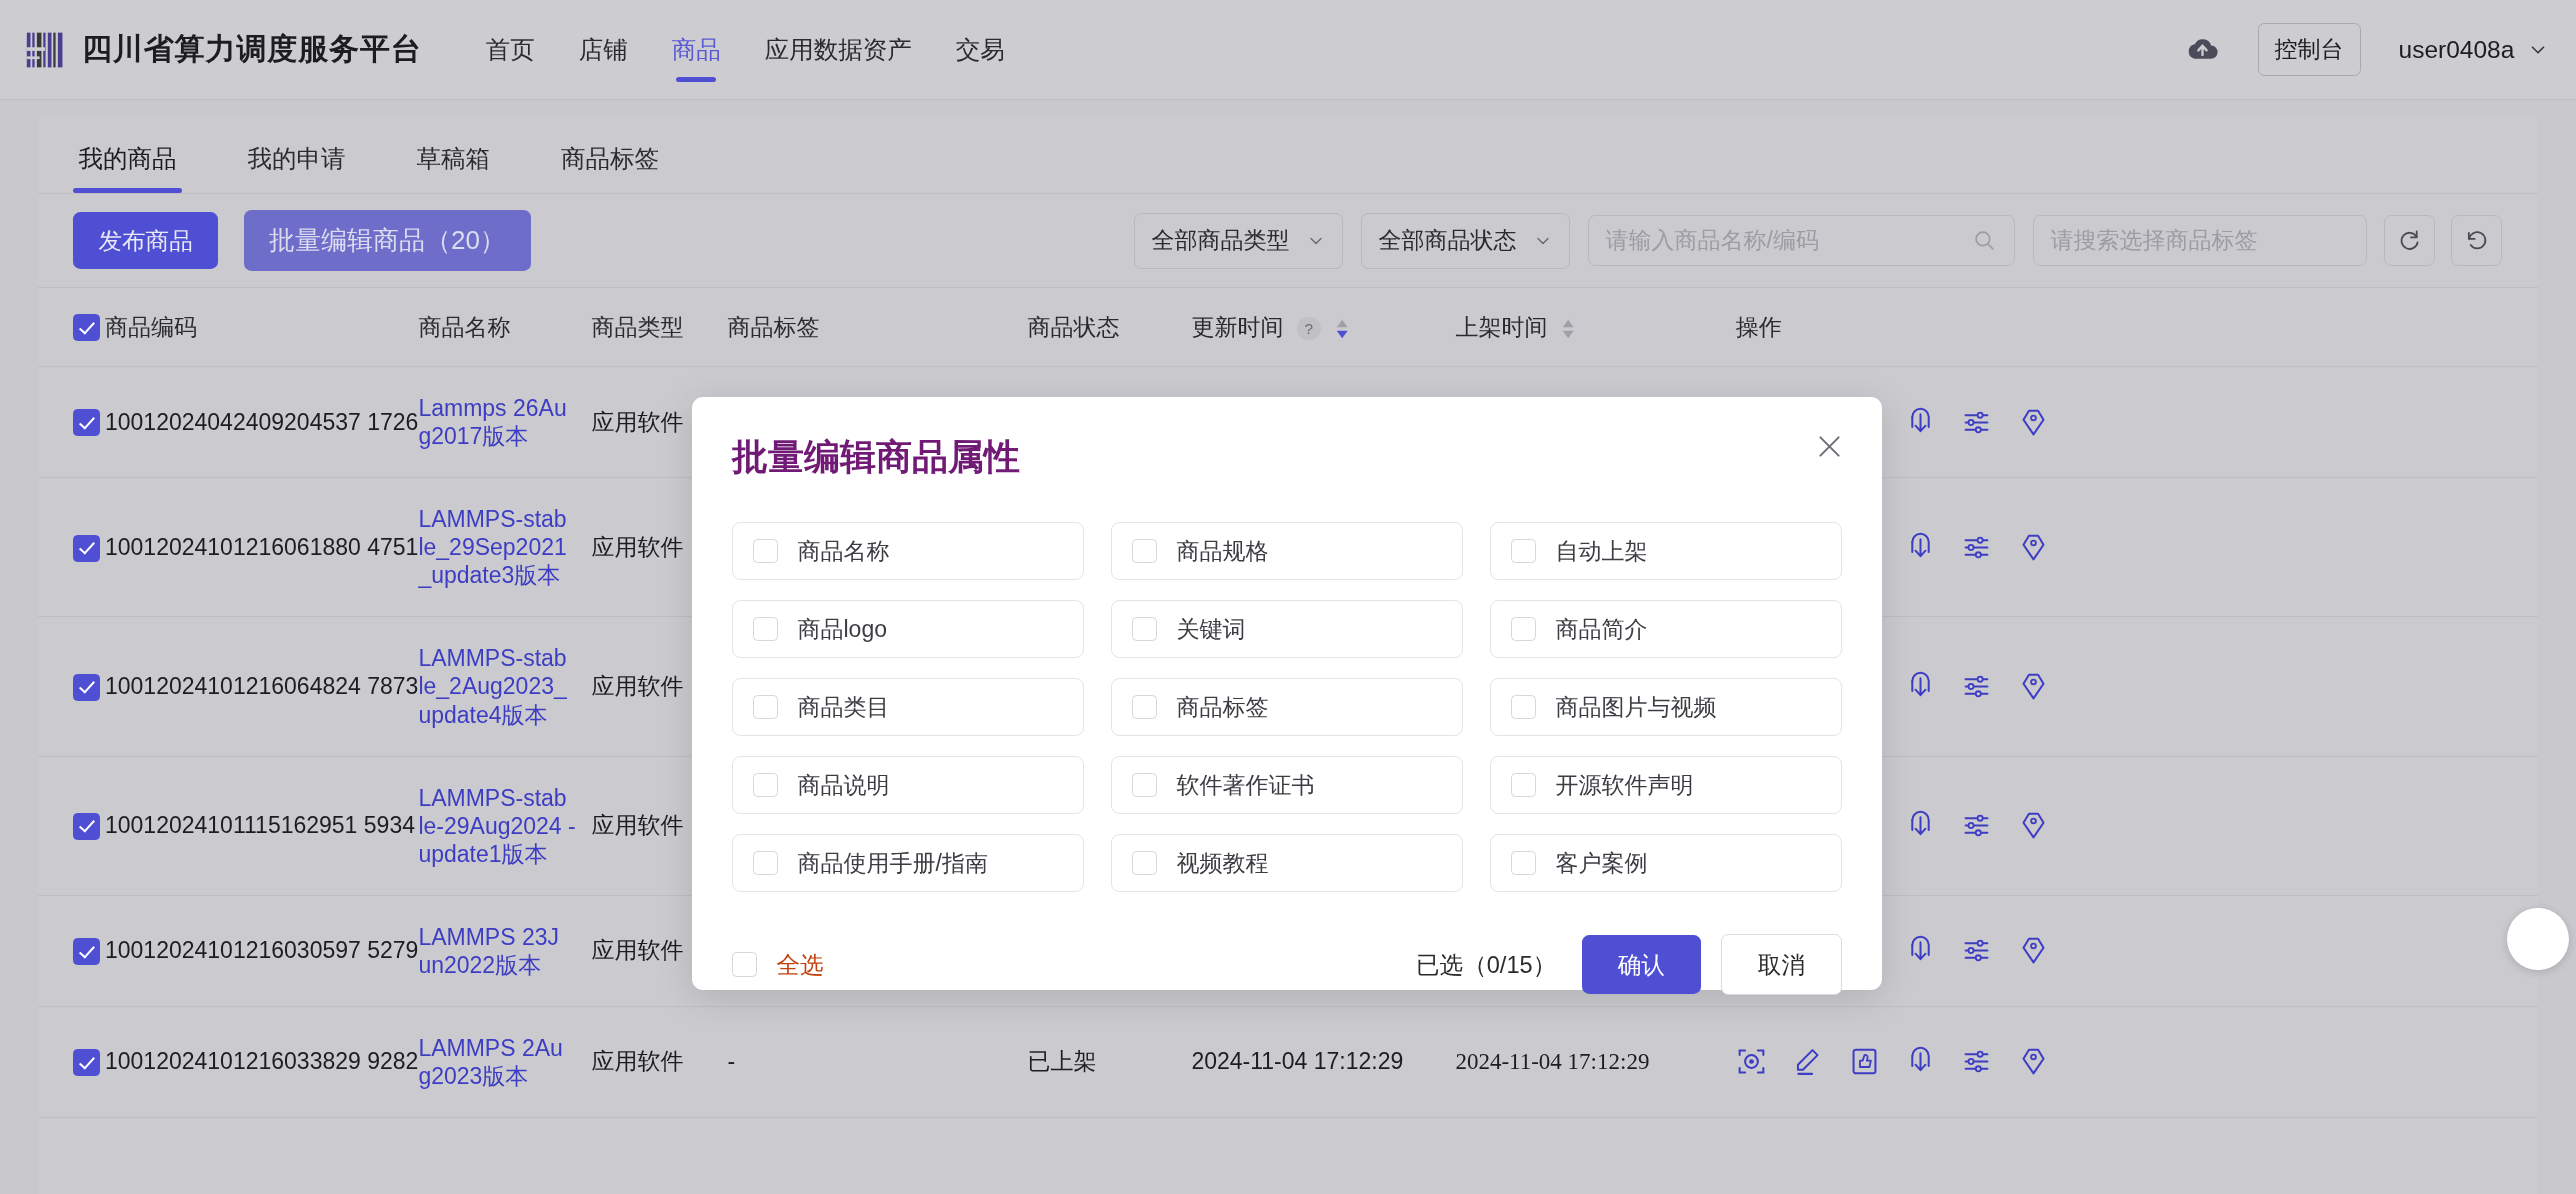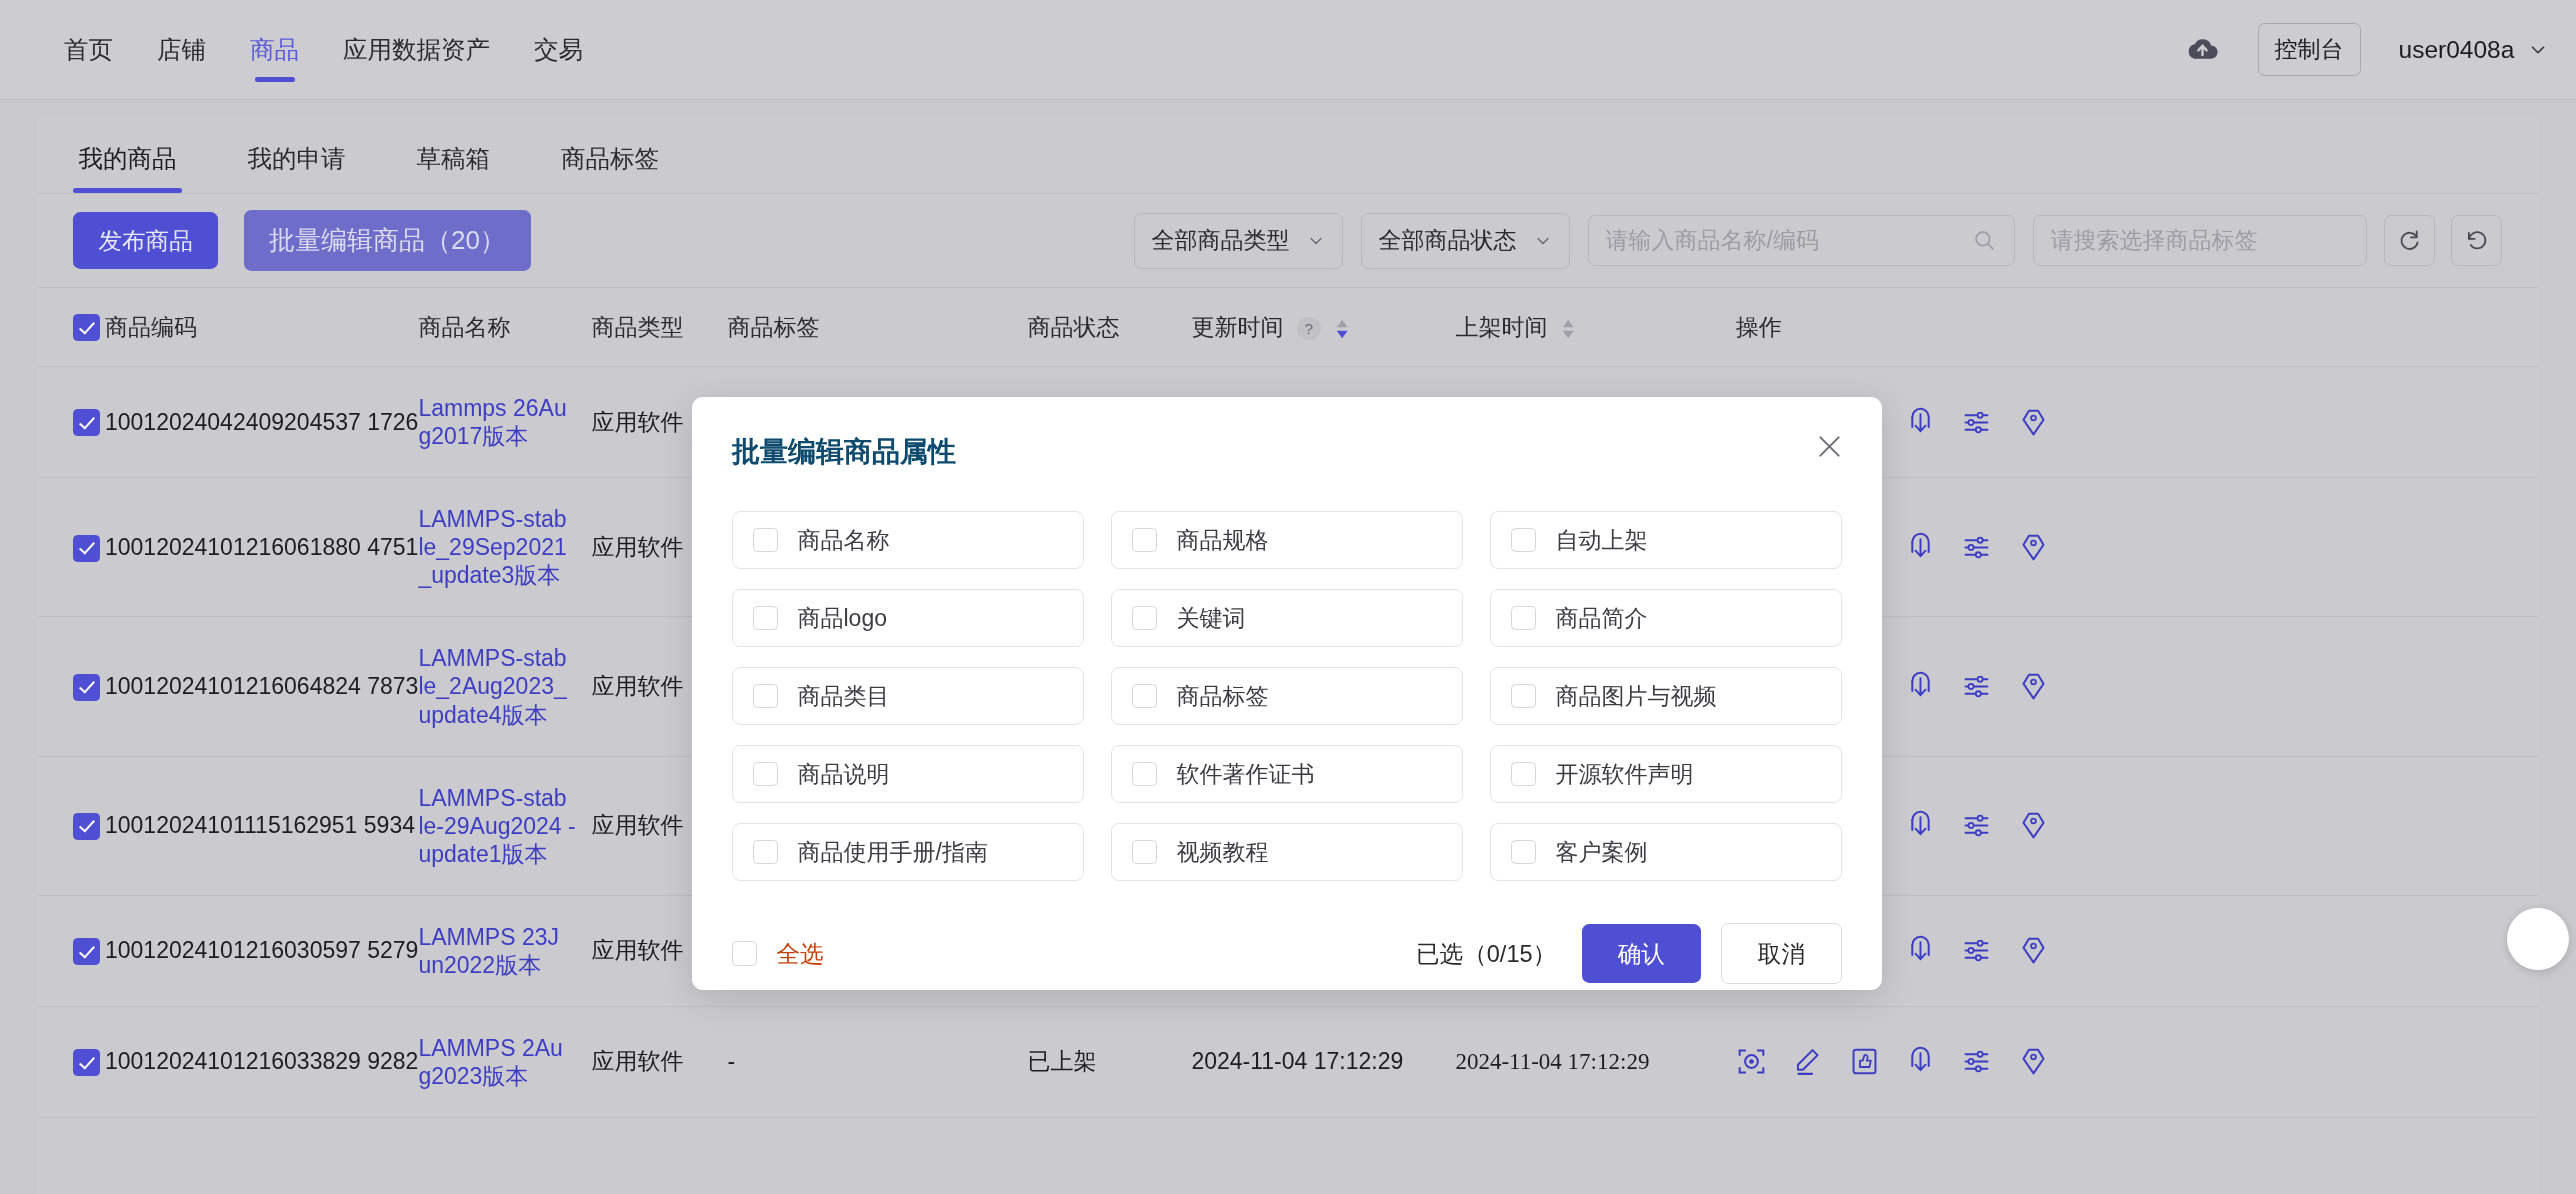--- a/index.html
+++ b/index.html
@@ -182,21 +182,21 @@
   
   .modal {
     position: absolute; left: 692px; top: 397px;
     width: 1190px; height: 593px;
     background: #ffffff; border-radius: 11px;
     box-shadow: 0 7.3px 36px rgba(0,0,0,.13);
   }
   .modal-head {
     position: relative; padding: 36px 40px 0 40px;
   }
-  .modal-title { font-size: 28px; font-weight: bold; color: #0c4a6e; }
+  .modal-title { font-size: 36px; font-weight: bold; color: #701a75; }
   .modal-close {
     position: absolute; right: 35px; top: 31px;
     width: 36px; height: 36px; cursor: pointer;
     display: flex; align-items: center; justify-content: center;
   }
   .opt-grid {
     display: grid; grid-template-columns: repeat(3, 1fr);
     gap: 20px 27px;
     padding: 40px 40px 0 40px;
   }
@@ -230,20 +230,34 @@
     border: 0.9px solid #d9dade; border-radius: 7.3px; padding: 13.6px 36px;
     margin-left: 20px; cursor: pointer; white-space: nowrap;
   }
 </style>
 </head>
 <body>
 
 <div id="root">
 
   <div class="topnav">
+    <div class="brand">
+      <svg class="brand-logo" viewBox="0 0 46 46">
+        <rect x="2" y="4" width="4" height="38" fill="#4b3d8f"></rect>
+        <rect x="8" y="4" width="2.5" height="38" fill="#4b3d8f"></rect>
+        <rect x="13" y="4" width="5" height="38" fill="#3a3a3a"></rect>
+        <rect x="20" y="4" width="2.5" height="38" fill="#4b3d8f"></rect>
+        <rect x="25" y="4" width="4" height="38" fill="#4b3d8f"></rect>
+        <rect x="31" y="4" width="2.5" height="38" fill="#3a3a3a"></rect>
+        <rect x="36" y="4" width="5" height="38" fill="#4b3d8f"></rect>
+        <rect x="2" y="20" width="20" height="4" fill="#cdcdd1"></rect>
+        <rect x="2" y="30" width="14" height="3" fill="#cdcdd1"></rect>
+      </svg>
+      <div class="brand-title">四川省算力调度服务平台</div>
+    </div>
 
     <nav class="nav-links">
       <div class="nav-link">首页</div>
       <div class="nav-link">店铺</div>
       <div class="nav-link active">商品</div>
       <div class="nav-link">应用数据资产</div>
       <div class="nav-link">交易</div>
     </nav>
 
     <div class="topnav-right">

